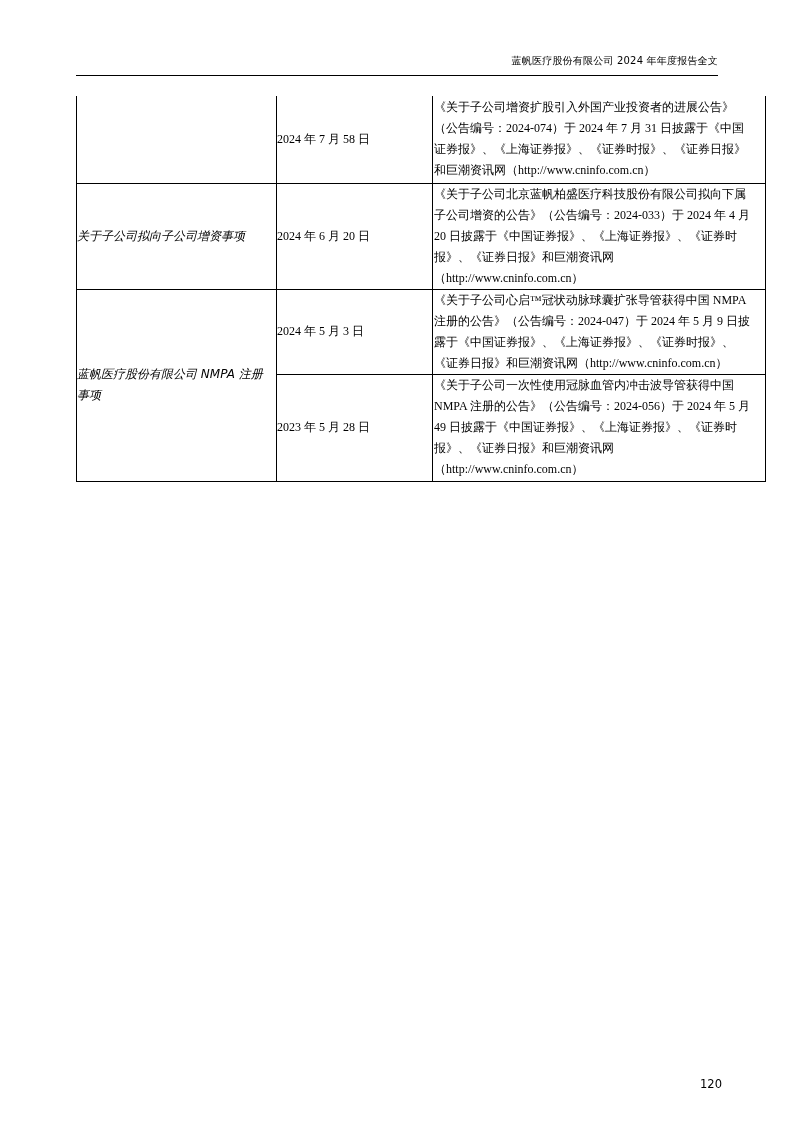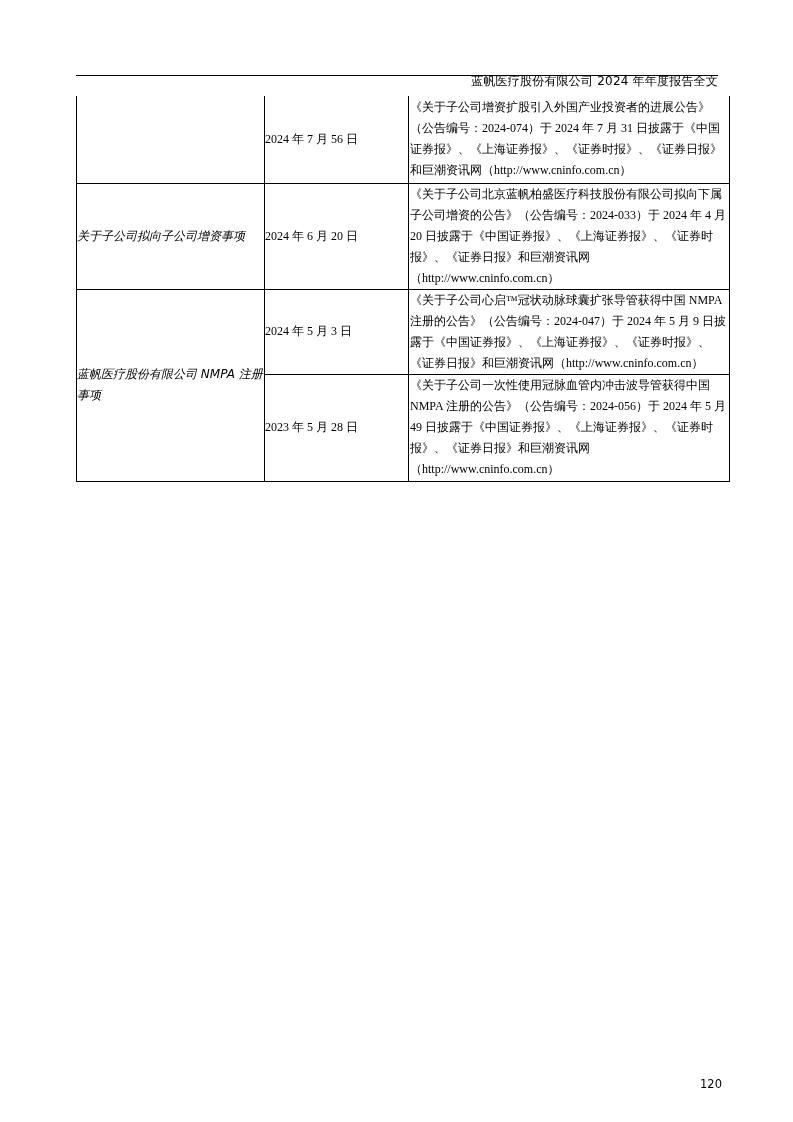--- a/index.html
+++ b/index.html
@@ -1,44 +1,44 @@
 <!DOCTYPE html>
 <html><head>
 <meta charset="utf-8">
 <style>
   html, body { margin:0; padding:0; background:#ffffff; }
   body { width:793px; height:1122px; position:relative; overflow:hidden;
          font-family: "Liberation Serif", "DejaVu Serif", serif; color:#000; }
-  .header-title { position:absolute; right:75px; top:73px; font-size:12px;
+  .header-title { position:absolute; right:75px; top:54px; font-size:10px;
          font-family: "DejaVu Sans", "Liberation Sans", sans-serif; letter-spacing:0.2px; }
   .header-rule { position:absolute; left:76px; width:642px; top:75px; height:0;
          border-top:1px solid #000; }
   table.events { position:absolute; left:76px; top:96px; width:653px;
          border-collapse:collapse; table-layout:fixed; }
-  table.events td { border:1px solid #000; vertical-align:middle; padding:0 0 0 0;
+  table.events td { border:1px solid #000; vertical-align:middle; padding:0 12px 0 0;
          font-size:12px; line-height:21px; }
   table.events tr:first-child td { border-top:none; }
   .c1 { width:187px;font-style:italic; }
   .c2 { width:143px; }
   .c3 { width:319px; padding-left:1px !important; }
   .cjk { font-family: "DejaVu Sans", "Liberation Sans", sans-serif; }
   .page-number { position:absolute; left:700px; top:1029px; font-size:11.5px;
          font-family: "DejaVu Sans", "Liberation Sans", sans-serif; margin-top: 48px; }
 </style>
 </head>
 <body>
 
 <div class="header-title cjk">蓝帆医疗股份有限公司 2024 年年度报告全文</div>
 <div class="header-rule"></div>
 
 <table class="events">
   <tbody>
       <tr style="height:87px;">
     <td class="c1 cjk"></td>
-    <td class="c2">2024 年 7 月 56 日</td>
+    <td class="c2">2024 年 7 月 58 日</td>
     <td class="c3">《关于子公司增资扩股引入外国产业投资者的进展公告》（公告编号：2024-074）于 2024 年 7 月 31 日披露于《中国证券报》、《上海证券报》、《证券时报》、《证券日报》和巨潮资讯网（http://www.cninfo.com.cn）</td>
   </tr>
   <tr style="height:105px;">
     <td class="c1 cjk">关于子公司拟向子公司增资事项</td>
     <td class="c2">2024 年 6 月 20 日</td>
     <td class="c3">《关于子公司北京蓝帆柏盛医疗科技股份有限公司拟向下属子公司增资的公告》（公告编号：2024-033）于 2024 年 4 月 20 日披露于《中国证券报》、《上海证券报》、《证券时报》、《证券日报》和巨潮资讯网（http://www.cninfo.com.cn）</td>
   </tr>
   <tr style="height:84px;">
     <td class="c1 cjk" rowspan="2">蓝帆医疗股份有限公司 NMPA 注册事项</td>
     <td class="c2">2024 年 5 月 3 日</td>

